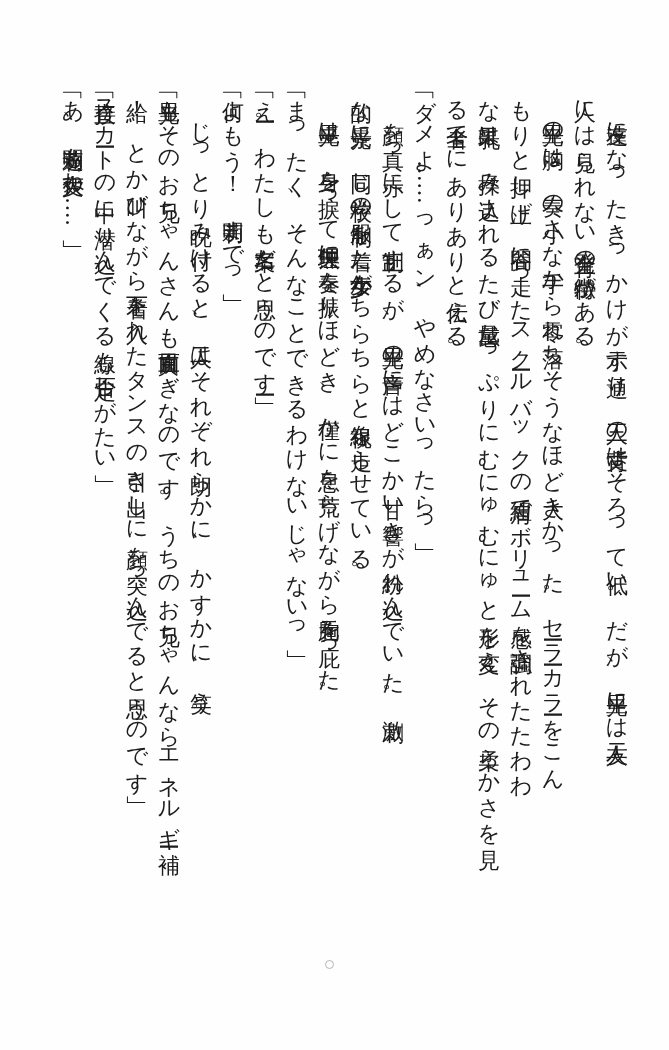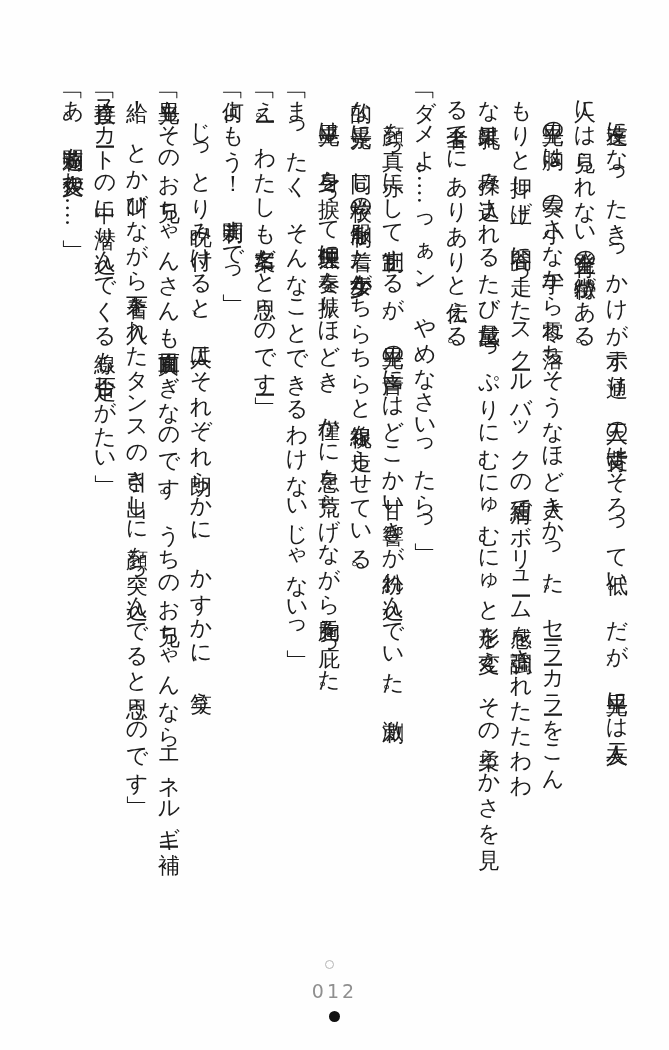--- a/index.html
+++ b/index.html
@@ -93,18 +93,14 @@
     <div class="tline">「何よもう！　明莉までっ」</div>
     <div class="tline">　じっとり睨み付けると、二人はそれぞれ朗らかに、かすかに、笑う。</div>
     <div class="tline">「光里もそのお兄ちゃんさんも真面目すぎなのです。うちのお兄ちゃんならエネルギー補</div>
     <div class="tline">給！　とか叫びながら下着を入れたタンスの引き出しに顔を突っ込んでると思うのです」</div>
     <div class="tline">「直接スカートの中に潜り込んでくる線も否定しがたい」</div>
     <div class="tline">「あ、明莉達も大変ね……」</div>
   </div>
 
   <div class="artifact-circle"></div>
 
-  <div class="footer">
-    <div class="page-number">012</div>
-    <div class="footer-dot"></div>
-  </div>
 
 </div>
 
 </body></html>

